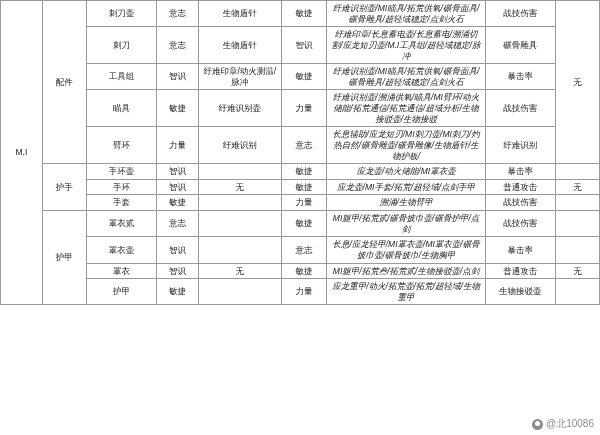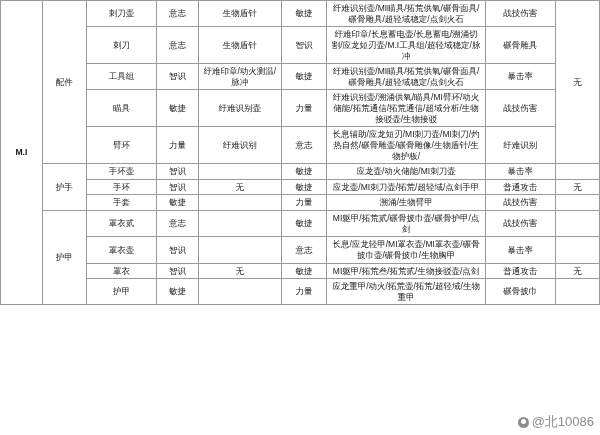--- a/index.html
+++ b/index.html
@@ -22,38 +22,38 @@
   }
   table.gear-table td {
     border: 1px solid #9a9a9a;
     font-size: 8.5px;
     line-height: 1.25;
     padding: 2px 3px;
     vertical-align: middle;
     text-align: center;
     word-break: break-all;
   }
-  td.cat-col { width: 34px; font-weight: bold; }
+  td.cat-col { width: 34px; }
   td.grp-col { width: 36px; }
   td.name-col { width: 62px; }
   td.attr1-col { width: 34px; }
   td.stat-col { width: 74px; }
   td.attr2-col { width: 38px; }
-  td.effect-col { width: 148px; text-align: left; padding-left: 4px; }
+  td.effect-col { width: 148px; text-align: left; padding-left: 4px; font-style: italic; }
   td.dmg-col { width: 62px; }
   td.last-col { width: 36px; }
 
   td.effect-col {
     line-height: 1.3;
   }
   .watermark {
     position: absolute;
     right: 6px;
     bottom: 4px;
-    font-size: 13px;
+    font-size: 10px;
     color: #8c8c8c;
     display: flex;
     align-items: center;
     gap: 3px;
     font-family: "Liberation Sans", "DejaVu Sans", sans-serif;
   }
   .wm-icon {
     display: inline-block;
     width: 11px;
     height: 11px;
@@ -121,30 +121,30 @@
       <td class="effect-col">长息辅助/应龙短刃/MI刺刀壶/MI刺刀/灼热自然/碾骨雕壶/碾骨雕像/生物盾针/生物护板/</td>
       <td class="dmg-col">纡难识别</td>
     </tr>
 
     <tr>
       <td class="grp-col" rowspan="3">护手</td>
       <td class="name-col">手环壶</td>
       <td class="attr1-col">智识</td>
       <td class="stat-col"></td>
       <td class="attr2-col">敏捷</td>
-      <td class="effect-col">应龙壶/动火储能/MI刺刀壶</td>
+      <td class="effect-col">应龙壶/动火储能/MI罩衣壶</td>
       <td class="dmg-col">暴击率</td>
       <td class="last-col"></td>
     </tr>
     <tr>
       <td class="name-col">手环</td>
       <td class="attr1-col">智识</td>
       <td class="stat-col">无</td>
       <td class="attr2-col">敏捷</td>
-      <td class="effect-col">应龙壶/MI刺刀壶/拓荒/超轻域/点剑手甲</td>
+      <td class="effect-col">应龙壶/MI手套/拓荒/超轻域/点剑手甲</td>
       <td class="dmg-col">普通攻击</td>
       <td class="last-col">无</td>
     </tr>
     <tr>
       <td class="name-col">手套</td>
       <td class="attr1-col">敏捷</td>
       <td class="stat-col"></td>
       <td class="attr2-col">力量</td>
       <td class="effect-col">溯涌/生物臂甲</td>
       <td class="dmg-col">战技伤害</td>
@@ -178,21 +178,21 @@
       <td class="effect-col">MI躯甲/拓荒叁/拓荒贰/生物接驳壶/点剑</td>
       <td class="dmg-col">普通攻击</td>
       <td class="last-col">无</td>
     </tr>
     <tr>
       <td class="name-col">护甲</td>
       <td class="attr1-col">敏捷</td>
       <td class="stat-col"></td>
       <td class="attr2-col">力量</td>
       <td class="effect-col">应龙重甲/动火/拓荒壶/拓荒/超轻域/生物重甲</td>
-      <td class="dmg-col">碾骨披巾</td>
+      <td class="dmg-col">生物接驳壶</td>
       <td class="last-col"></td>
     </tr>
 
   </tbody>
 </table>
 
 <div class="watermark">
   <span class="wm-icon"></span>
   <span>@北10086</span>
 </div>

